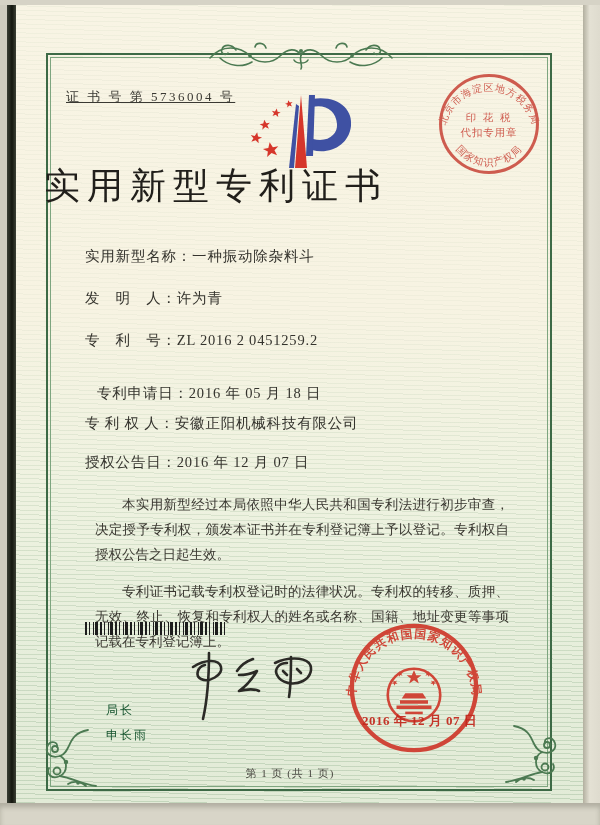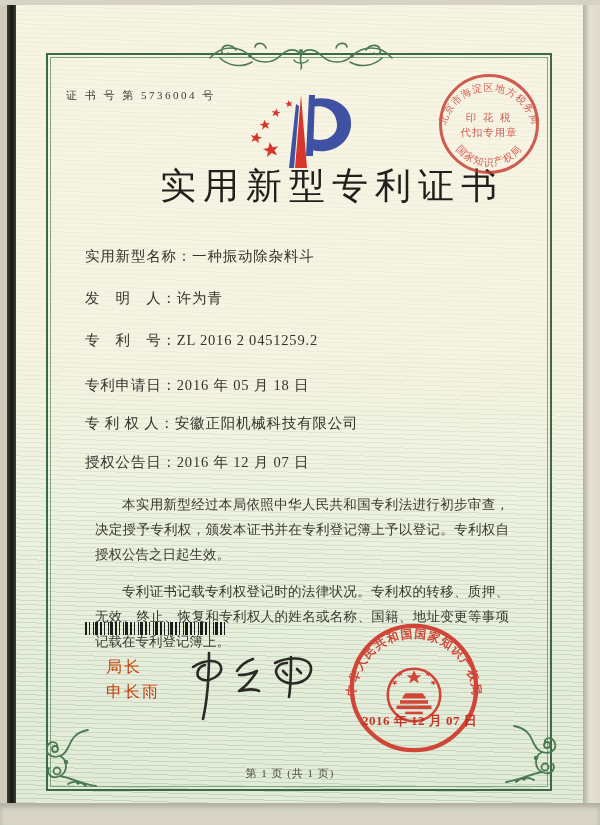--- a/index.html
+++ b/index.html
@@ -19,33 +19,33 @@
       background:linear-gradient(180deg,#f8f4e4 0%,#f7f3e2 38%,#eef2e0 62%,#e6eedb 82%,#e2ebd7 100%);}
   .guilloche{position:absolute;inset:0;pointer-events:none;
       background:repeating-linear-gradient(1.5deg,rgba(120,160,120,.34) 0 1px,rgba(120,160,120,0) 1px 4.5px);
       -webkit-mask-image:linear-gradient(180deg,rgba(0,0,0,.18) 0%,rgba(0,0,0,.15) 38%,rgba(0,0,0,.65) 72%,rgba(0,0,0,.85) 100%);
       mask-image:linear-gradient(180deg,rgba(0,0,0,.18) 0%,rgba(0,0,0,.15) 38%,rgba(0,0,0,.65) 72%,rgba(0,0,0,.85) 100%);}
   
   .frame{position:absolute;left:46px;top:53px;width:502px;height:734px;
       border:2px solid #3d6a46;}
   .frame-inner{position:absolute;inset:2px;border:1px solid #7da57f;}
   
-  .cert-number{position:absolute;left:66px;top:88px;font-size:11px;letter-spacing:2.5px;color:#3a3933;}
-  .title{position:absolute;left:0;top:162px;width:504px;text-align:right;
-      font-size:36px;letter-spacing:7px;color:#211f1b;font-weight:500;}
+  .cert-number{position:absolute;left:66px;top:88px;font-size:13px;letter-spacing:2.5px;color:#3a3933;text-decoration:underline;}
+  .title{position:absolute;left:0;top:162px;width:504px;text-align:left;
+      font-size:36px;letter-spacing:7px;color:#211f1b;font-weight:500;padding-left:44px;}
   .field-row{position:absolute;left:85px;font-size:14.5px;letter-spacing:.8px;color:#34332d;white-space:nowrap;}
-  .fr1{top:247px;} .fr2{top:289px;} .fr3{top:331px;} .fr4{top:376px;} .fr5{top:414px;} .fr6{top:453px;}
+  .fr1{top:247px;} .fr2{top:289px;} .fr3{top:331px;} .fr4{top:384px;margin-left:12px;} .fr5{top:414px;} .fr6{top:453px;}
   .body-text{position:absolute;left:83px;top:480px;width:438px;font-size:13.5px;line-height:25px;
       color:#3a3831;text-align:justify;}
   .body-text p{margin:12px;text-indent:2em;}
   .barcode{position:absolute;left:85px;top:622px;width:142px;height:13px;
       background:repeating-linear-gradient(90deg,#1d1d1d 0 2px,transparent 2px 4px,#1d1d1d 4px 5px,
       transparent 5px 8px,#1d1d1d 8px 9px,transparent 9px 10px,#1d1d1d 10px 13px,transparent 13px 15px);}
-  .signer{position:absolute;left:106px;top:654px;font-family:"Liberation Sans","DejaVu Sans",sans-serif;
-      font-size:16px;color:#c2410c;line-height:25px;letter-spacing:2px;}
+  .signer{position:absolute;left:106px;top:698px;font-family:"Liberation Sans","DejaVu Sans",sans-serif;
+      font-size:12px;color:#14532d;line-height:25px;letter-spacing:2px;}
   .signature{position:absolute;left:175px;top:645px;}
   .footer{position:absolute;left:195px;top:750px;width:190px;text-align:center;font-size:11px;
       letter-spacing:1px;color:#4a4942;margin-top:16px;}
   
   .tax-stamp{position:absolute;left:432px;top:67px;opacity:.82;}
   .office-seal{position:absolute;left:344px;top:618px;opacity:.93;}
   .seal-date{position:absolute;left:362px;top:712px;width:120px;font-size:13px;font-weight:bold;
       color:#c2271c;letter-spacing:.5px;opacity:.92;white-space:nowrap;}
   
   .orn-top{position:absolute;left:206px;top:36px;}

